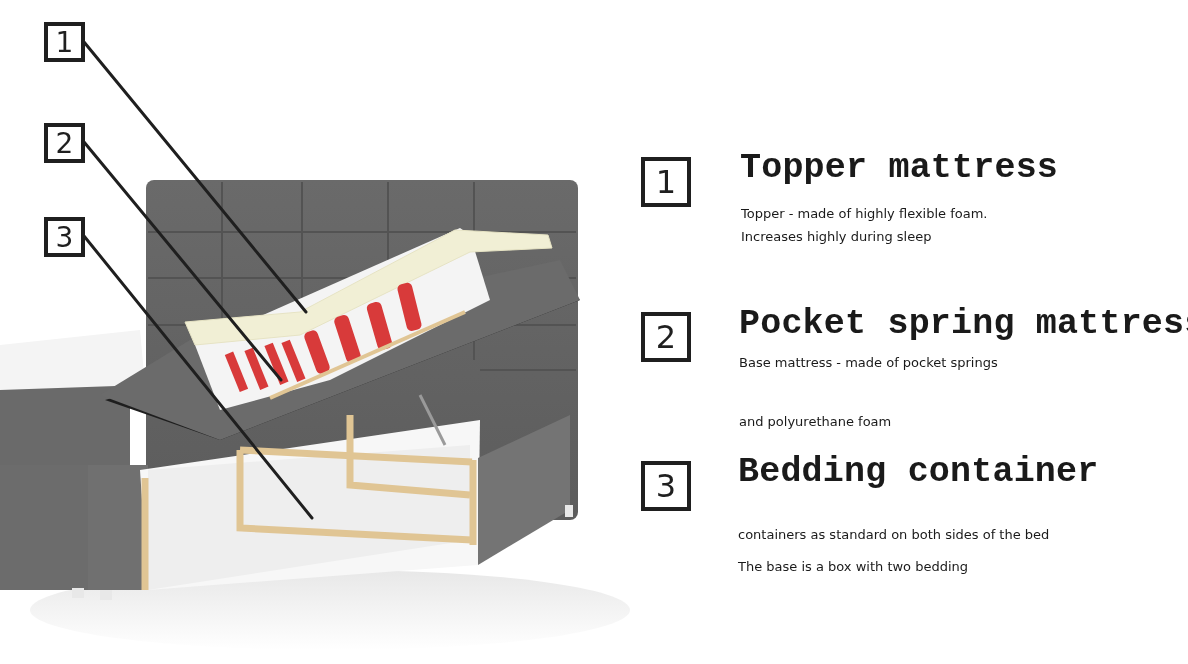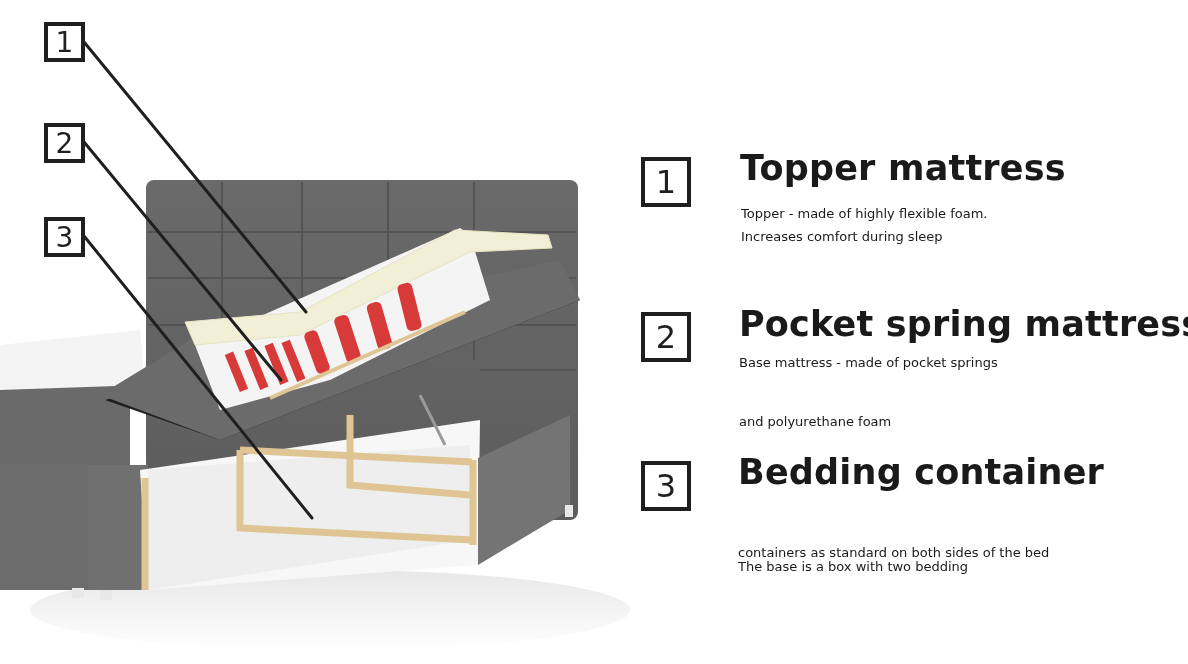--- a/index.html
+++ b/index.html
@@ -3,21 +3,21 @@
 <meta charset="utf-8">
 <style>
   html, body { margin:0; padding:0; }
   body { width:1188px; height:664px; background:#ffffff; position:relative; overflow:hidden;
          font-family:"DejaVu Sans", "Liberation Sans", sans-serif; color:#1a1a1a; }
   .illustration { position:absolute; left:0; top:0; width:640px; height:664px; }
   .num-box { position:absolute; box-sizing:border-box; border:4px solid #1f1f1f; background:#fff;
              display:flex; align-items:center; justify-content:center; color:#1f1f1f; }
   .num-box.small { width:41px; height:40px; font-size:28px; }
   .num-box.big { width:50px; height:50px; font-size:32px; }
-  .feature-title { position:absolute; font-weight:bold; font-size:35px; letter-spacing:0.2px; color:#1a1a1a; white-space:nowrap; }
+  .feature-title { position:absolute; font-weight:bold; font-size:35px; letter-spacing:0.2px; color:#1a1a1a; white-space:nowrap;font-family:Liberation Mono, monospace; }
   .feature-desc { position:absolute; font-size:13px; line-height:22px; color:#1a1a1a; white-space:nowrap; }
 </style>
 </head>
 <body>
 
 <svg class="illustration" viewBox="0 0 640 664" xmlns="http://www.w3.org/2000/svg">
   <defs>
     <linearGradient id="floorShadow" x1="0" y1="0" x2="0" y2="1">
       <stop offset="0" stop-color="#d8d8d8"></stop>
       <stop offset="1" stop-color="#ffffff"></stop>
@@ -114,33 +114,33 @@
   <span>3</span>
 </div>
 
 <div>
   <div>
     <div class="num-box big" style="left:641px; top:157px;">
       <span>1</span>
     </div>
     <div class="feature-title" style="left:740px; top:148px;">Topper mattress</div>
     <div class="feature-desc" style="left:741px; top:203px;">Topper - made of highly flexible foam.</div>
-    <div class="feature-desc" style="left:741px; top:226px;">Increases comfort during sleep</div>
+    <div class="feature-desc" style="left:741px; top:226px;">Increases highly during sleep</div>
   </div>
 
   <div>
     <div class="num-box big" style="left:641px; top:312px;">
       <span>2</span>
     </div>
     <div class="feature-title" style="left:739px; top:304px;">Pocket spring mattress</div>
     <div class="feature-desc" style="left:739px; top:352px;">Base mattress - made of pocket springs</div>
     <div class="feature-desc" style="left:739px; top:374px;margin-top:37px;">and polyurethane foam</div>
   </div>
 
   <div>
     <div class="num-box big" style="left:641px; top:461px;">
       <span>3</span>
     </div>
     <div class="feature-title" style="left:738px; top:452px;">Bedding container</div>
     <div class="feature-desc" style="left:738px; top:508px;margin-top:48px;">The base is a box with two bedding</div>
-    <div class="feature-desc" style="left:738px; top:542px;">containers as standard on both sides of the bed</div>
+    <div class="feature-desc" style="left:738px; top:524px;">containers as standard on both sides of the bed</div>
   </div>
 </div>
 
 </body></html>

